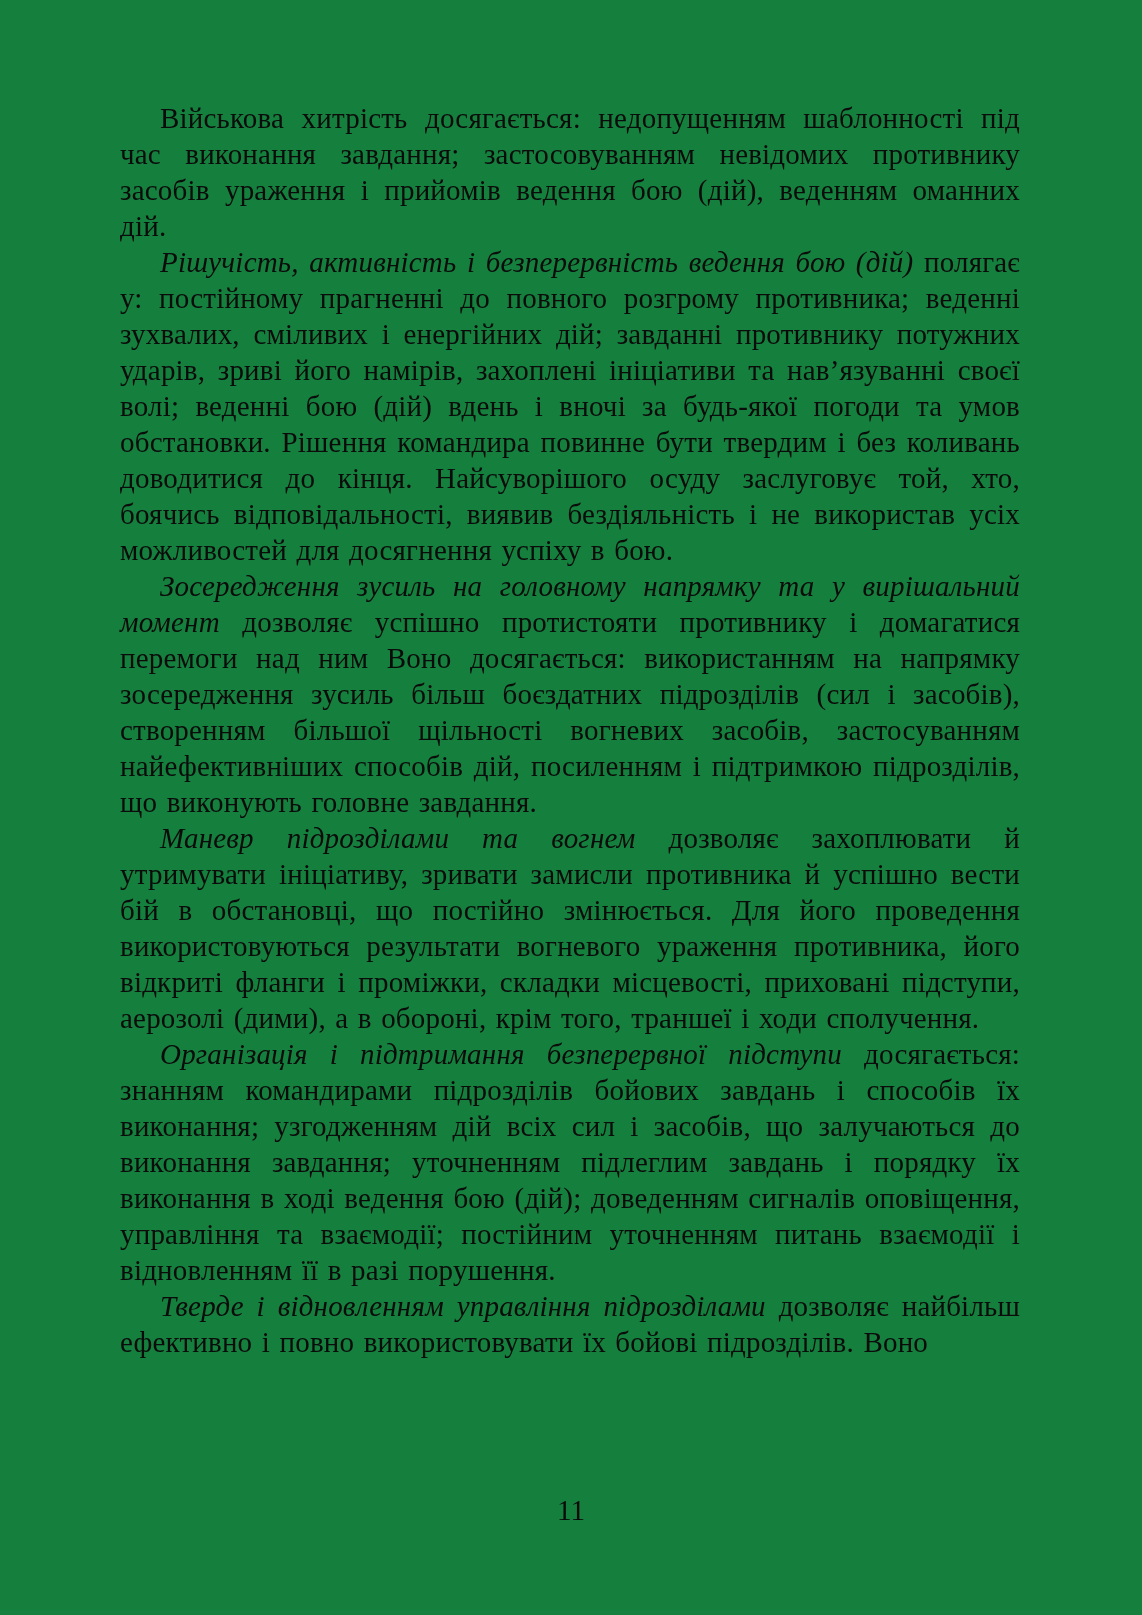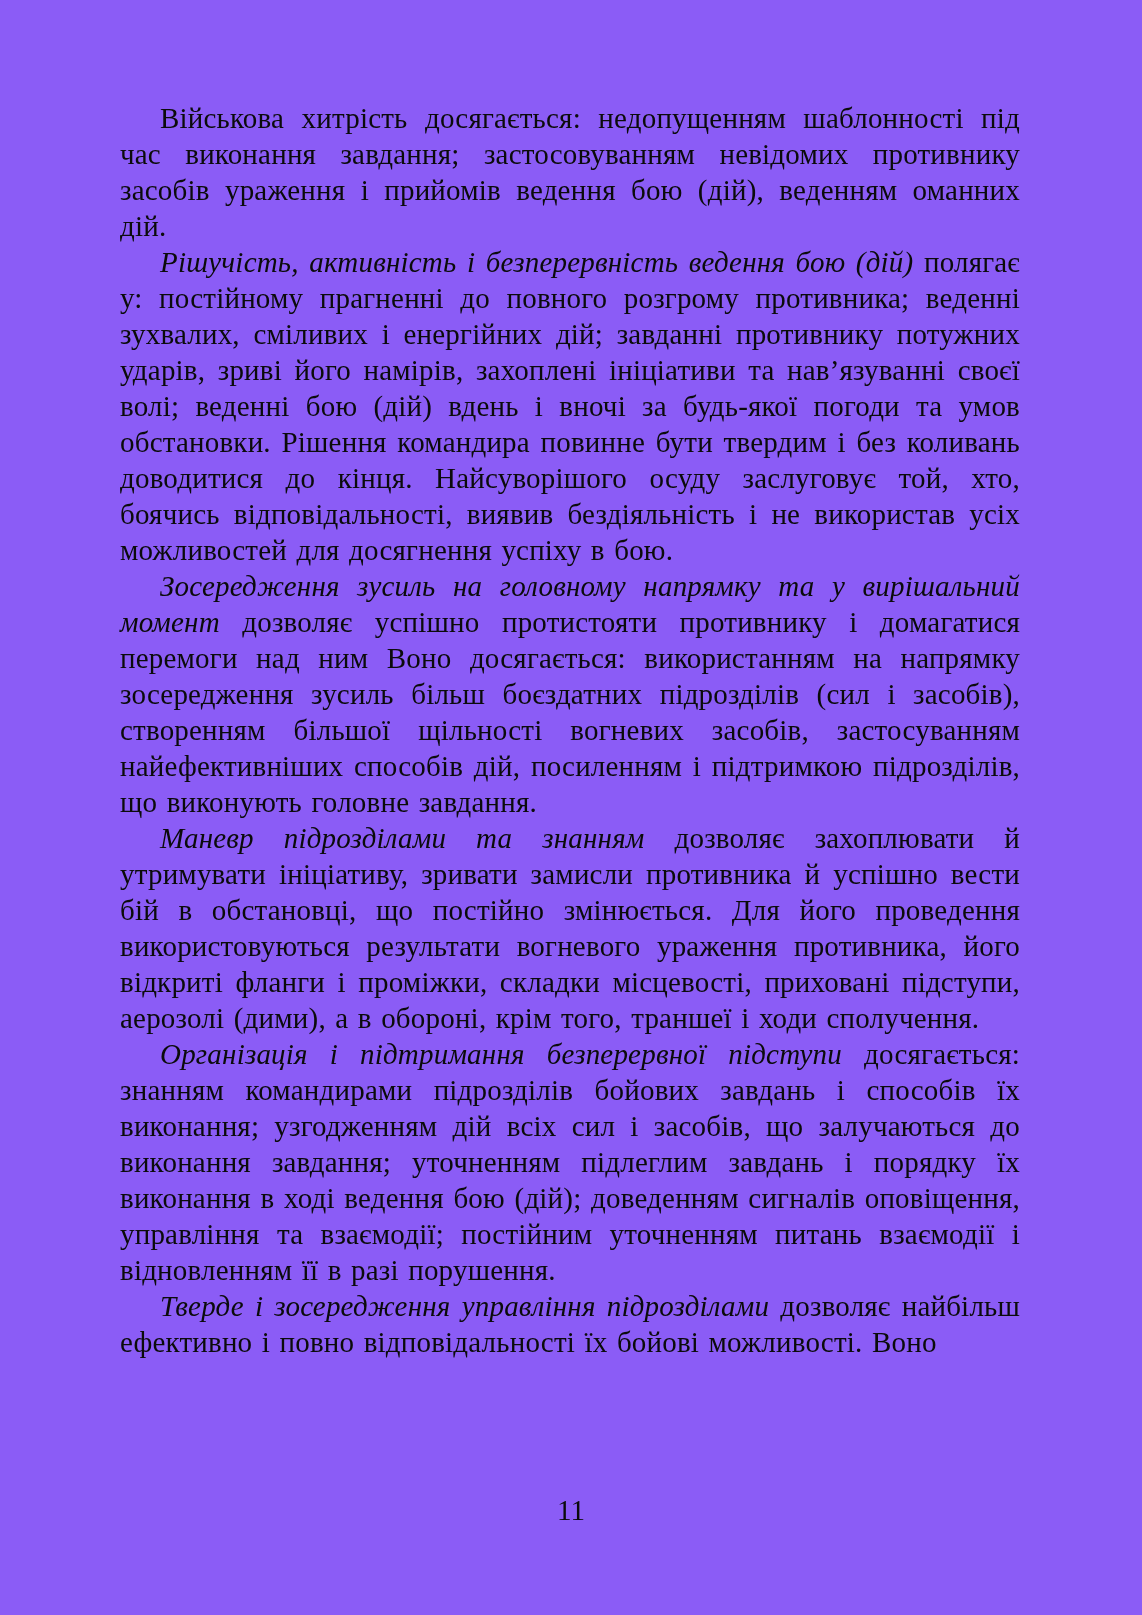--- a/index.html
+++ b/index.html
@@ -4,21 +4,21 @@
 <style>
   html, body {
     margin: 0;
     padding: 0;
     background: #ffffff;
   }
   .page {
     position: relative;
     width: 1142px;
     height: 1615px;
-    background: #8b5cf6;
+    background: #15803d;
     color: #0b0b0b;
     font-family: "Liberation Serif", "DejaVu Serif", serif;
     overflow: hidden;
     box-sizing: border-box;
   }
   .text-block {
     position: absolute;
     top: 100px;
     left: 120px;
     width: 900px;
@@ -54,25 +54,25 @@
     <p class="para"><em></em>
 <span>Військова хитрість досягається: недопущенням шаблонності під час виконання завдання; застосовуванням невідомих противнику засобів ураження і прийомів ведення бою (дій), веденням оманних дій.</span></p>
 
 
     <p class="para"><em>Рішучість, активність і безперервність ведення бою (дій)</em>
 <span>полягає у: постійному прагненні до повного розгрому противника; веденні зухвалих, сміливих і енергійних дій; завданні противнику потужних ударів, зриві його намірів, захоплені ініціативи та нав’язуванні своєї волі; веденні бою (дій) вдень і вночі за будь-якої погоди та умов обстановки. Рішення командира повинне бути твердим і без коливань доводитися до кінця. Найсуворішого осуду заслуговує той, хто, боячись відповідальності, виявив бездіяльність і не використав усіх можливостей для досягнення успіху в бою.</span></p>
 
     <p class="para"><em>Зосередження зусиль на головному напрямку та у вирішальний момент</em>
 <span>дозволяє успішно протистояти противнику і домагатися перемоги над ним Воно досягається: використанням на напрямку зосередження зусиль більш боєздатних підрозділів (сил і засобів), створенням більшої щільності вогневих засобів, застосуванням найефективніших способів дій, посиленням і підтримкою підрозділів, що виконують головне завдання.</span></p>
 
-    <p class="para"><em>Маневр підрозділами та знанням</em>
+    <p class="para"><em>Маневр підрозділами та вогнем</em>
 <span>дозволяє захоплювати й утримувати ініціативу, зривати замисли противника й успішно вести бій в обстановці, що постійно змінюється. Для його проведення використовуються результати вогневого ураження противника, його відкриті фланги і проміжки, складки місцевості, приховані підступи, аерозолі (дими), а в обороні, крім того, траншеї і ходи сполучення.</span></p>
 
     <p class="para"><em>Організація і підтримання безперервної підступи</em>
 <span>досягається: знанням командирами підрозділів бойових завдань і способів їх виконання; узгодженням дій всіх сил і засобів, що залучаються до виконання завдання; уточненням підлеглим завдань і порядку їх виконання в ході ведення бою (дій); доведенням сигналів оповіщення, управління та взаємодії; постійним уточненням питань взаємодії і відновленням її в разі порушення.</span></p>
 
-    <p class="para"><em>Тверде і зосередження управління підрозділами</em>
-<span>дозволяє найбільш ефективно і повно відповідальності їх бойові можливості. Воно</span></p>
+    <p class="para"><em>Тверде і відновленням управління підрозділами</em>
+<span>дозволяє найбільш ефективно і повно використовувати їх бойові підрозділів. Воно</span></p>
 
   </div>
 
   <div class="page-number">11</div>
 </div>
 
 </body></html>

